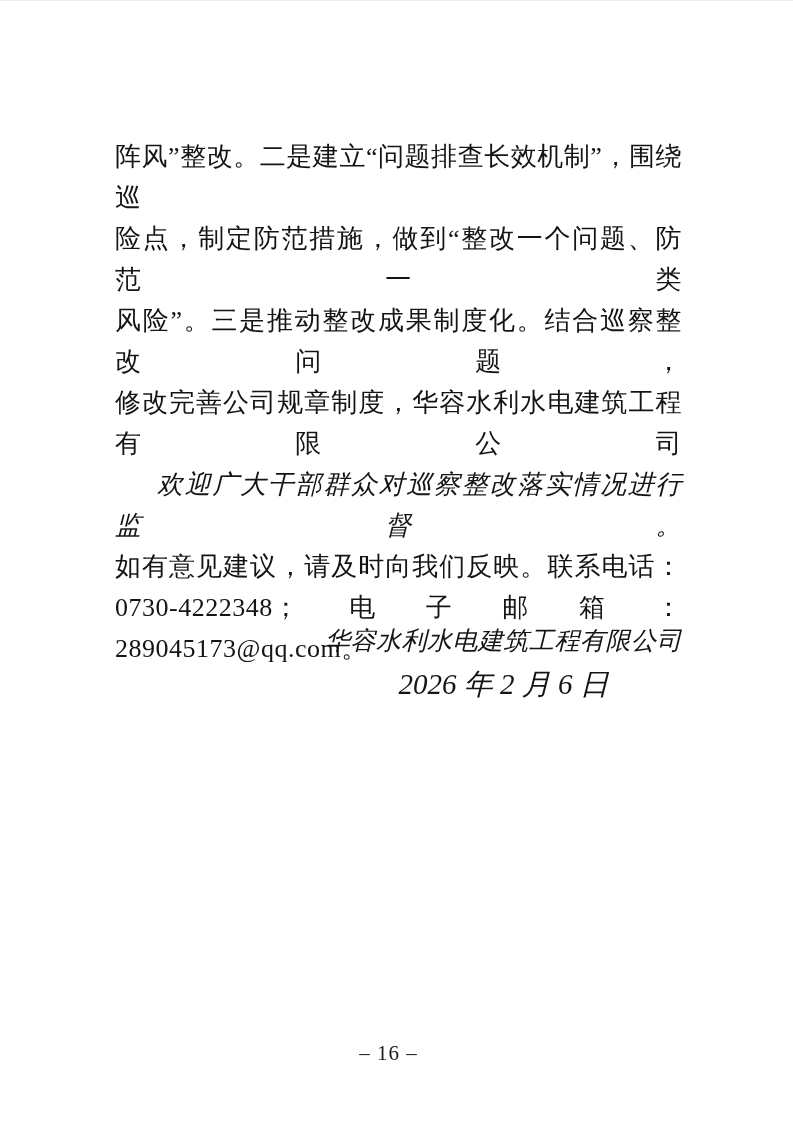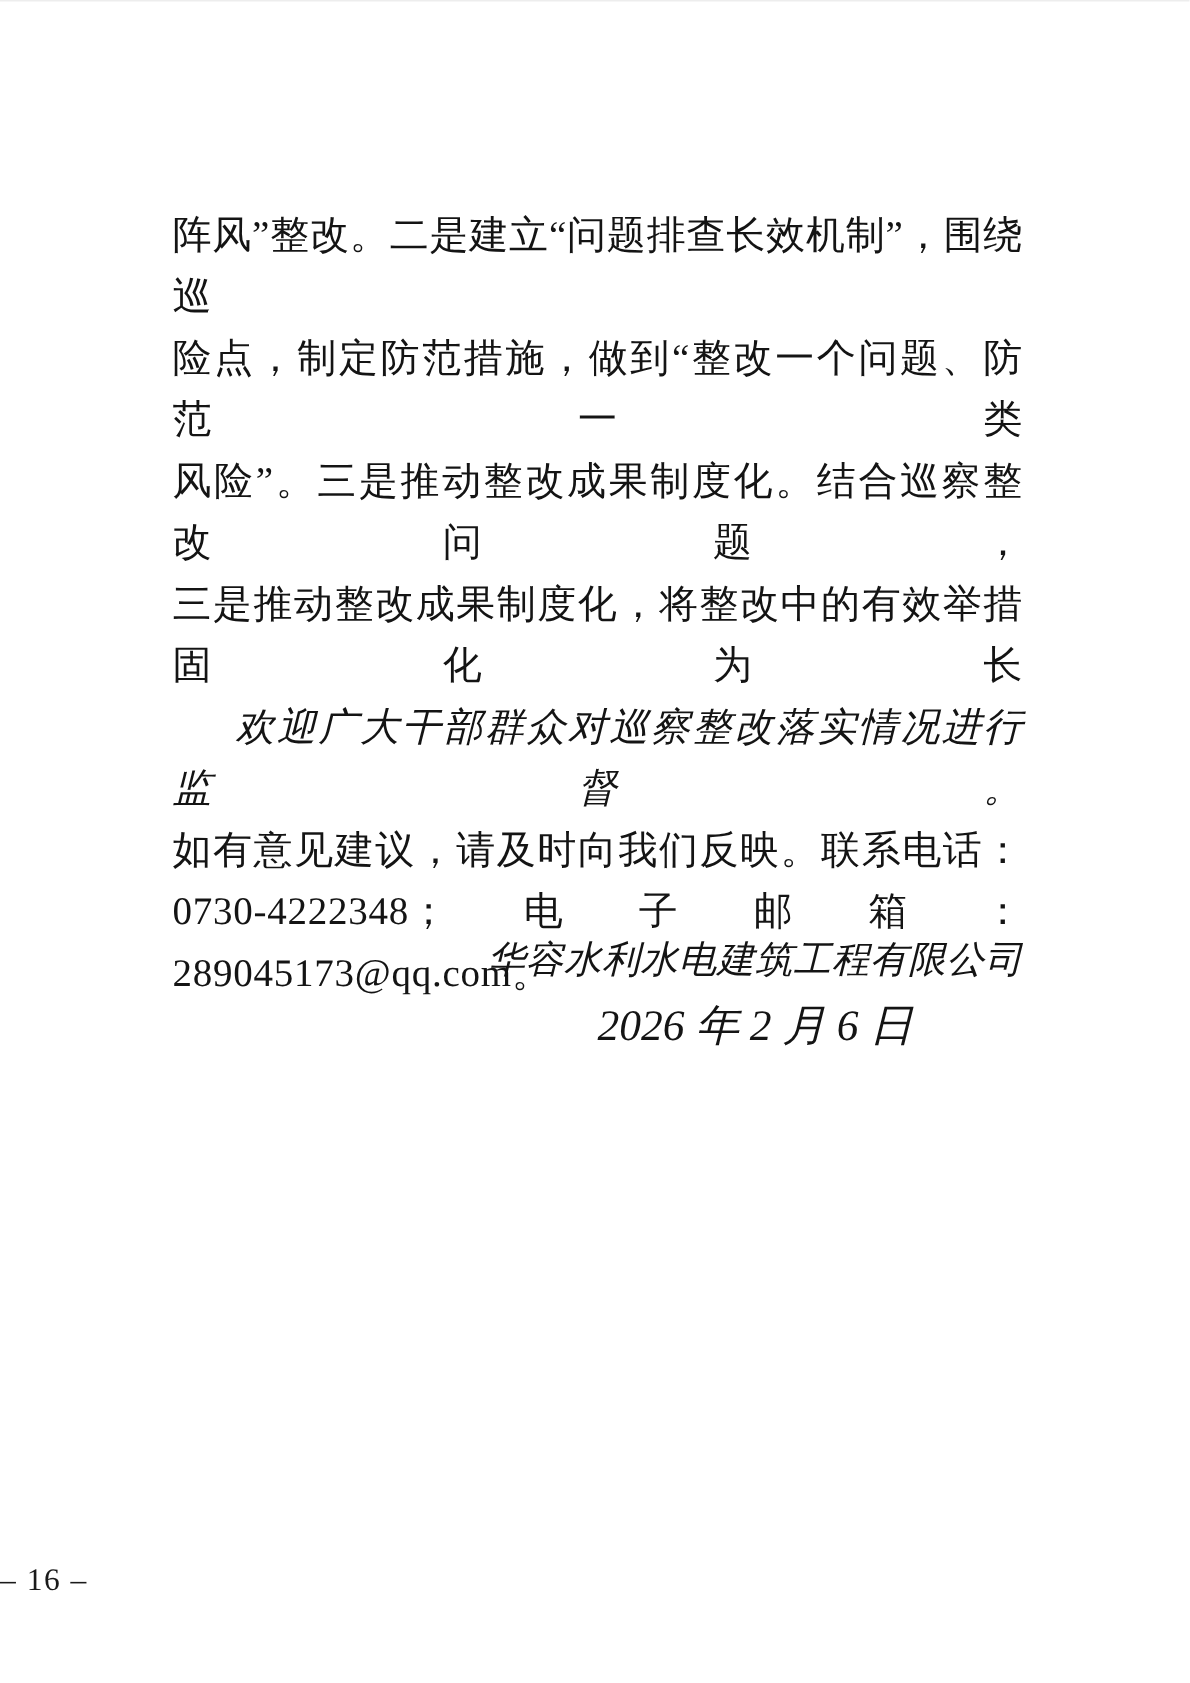--- a/index.html
+++ b/index.html
@@ -59,39 +59,39 @@
   .date {
     font-size: 29px;
     line-height: 42px;
     white-space: nowrap;
   }
   .footer {
     position: absolute;
     left: 0;
     right: 16px;
     top: 1040px;
-    text-align: left;
+    text-align: center;
   }
   .pageno {
     font-size: 21px;
     color: #1a1a1a;
     letter-spacing: 1px;
   }
 </style>
 </head>
 <body>
 
 <div class="page">
 
   <div class="body-text" id="body-text">
       <div class="paragraph">
         <div class="line fill">阵风”整改。二是建立“问题排查长效机制”，围绕巡</div>
         <div class="line fill">险点，制定防范措施，做到“整改一个问题、防范一类</div>
         <div class="line fill">风险”。三是推动整改成果制度化。结合巡察整改问题，</div>
-        <div class="line fill">三是推动整改成果制度化，将整改中的有效举措固化为长</div>
+        <div class="line fill">修改完善公司规章制度，华容水利水电建筑工程有限公司</div>
       </div>
       <div class="paragraph">
         <div class="line fill indent">欢迎广大干部群众对巡察整改落实情况进行监督。</div>
         <div class="line fill">如有意见建议，请及时向我们反映。联系电话：</div>
         <div class="line">0730-4222348；电子邮箱：289045173@qq.com。</div>
       </div>
     </div>
 
   <div class="sign-block">
     <div class="company">华容水利水电建筑工程有限公司</div>

